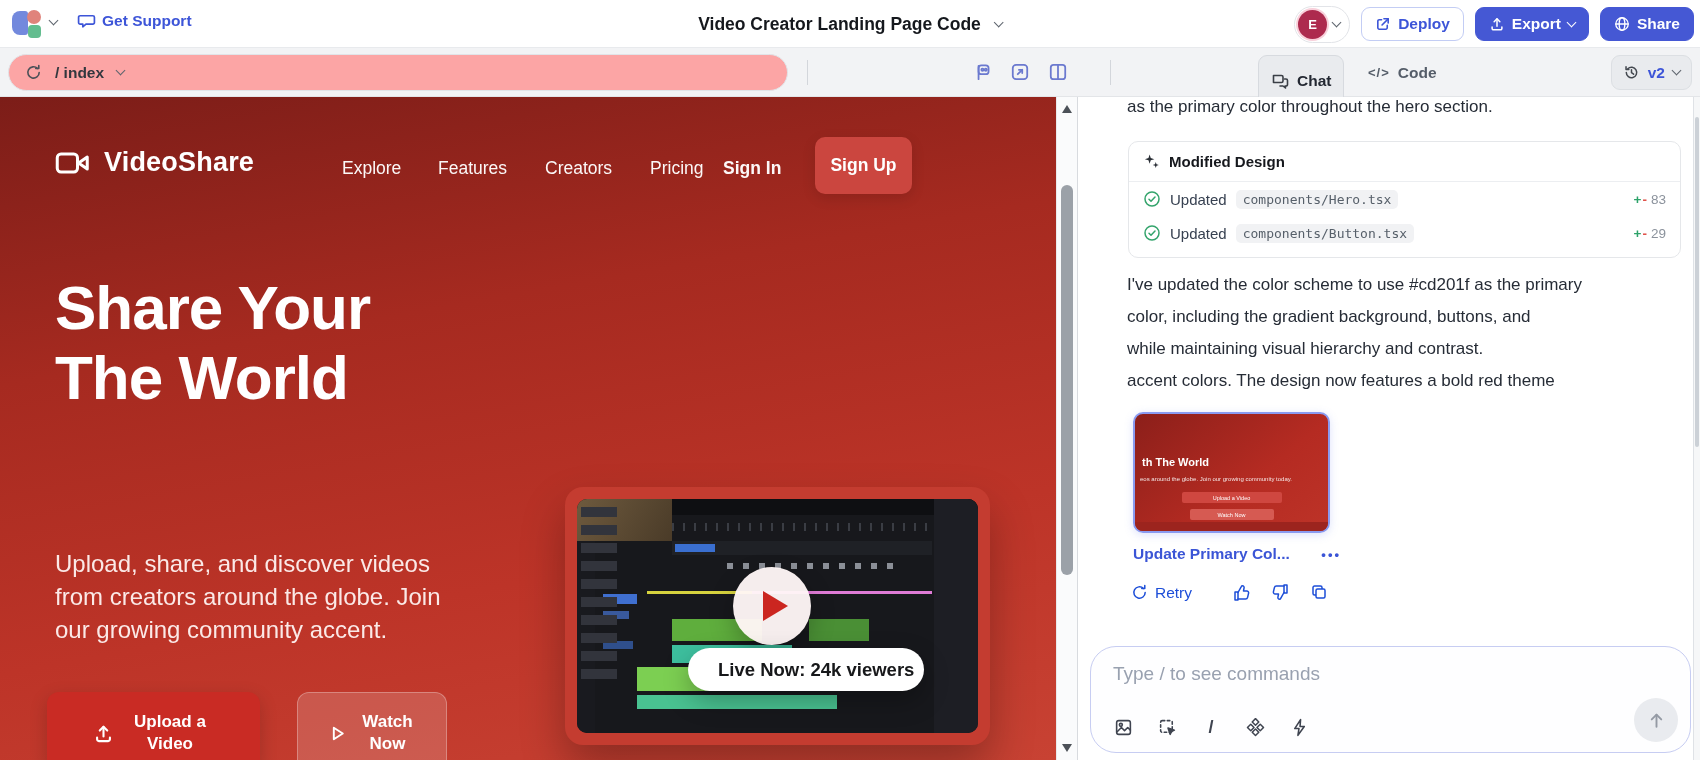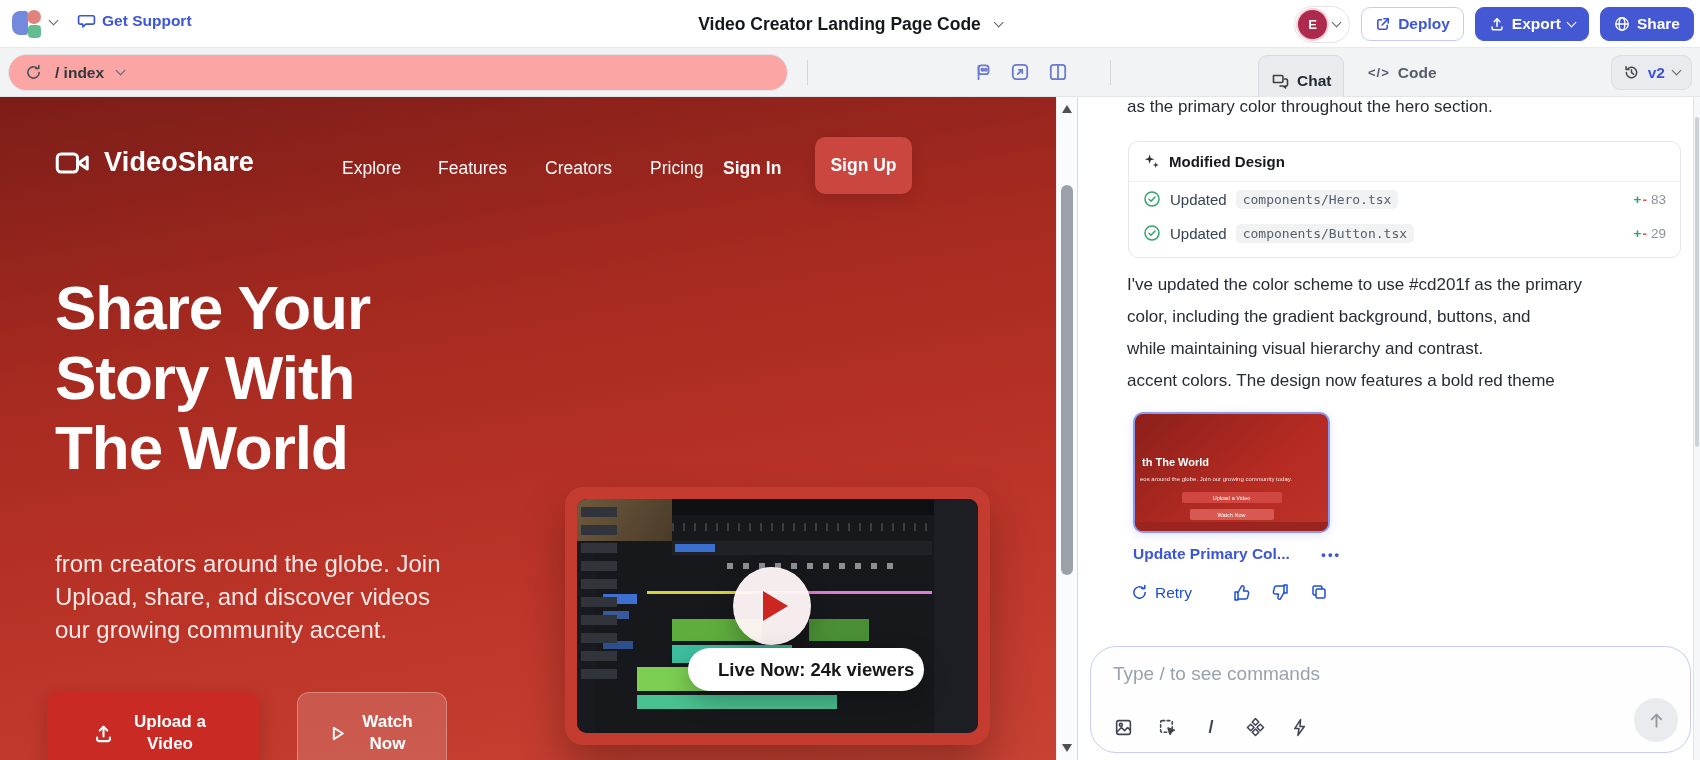--- a/index.html
+++ b/index.html
@@ -290,27 +290,26 @@
 
     <span class="navlink" style="left:342px;">Explore</span>
     <span class="navlink" style="left:438px;">Features</span>
     <span class="navlink" style="left:545px;">Creators</span>
     <span class="navlink" style="left:650px;">Pricing</span>
     <span class="navlink" style="left:723px; font-weight:600;">Sign In</span>
     <div class="signup-btn">Sign Up</div>
 
     <div class="headline">
       <span>Share Your</span>
-      <span>Story With</span>
       <span>The World</span>
     </div>
 
     <div class="subtext">
+      <span>Upload, share, and discover videos</span>
       <span>from creators around the globe. Join</span>
-      <span>Upload, share, and discover videos</span>
       <span>our growing community accent.</span>
     </div>
 
     <div class="hero-btn upload-btn">
       <span>
         <svg width="21" height="21" viewBox="0 0 18 18" fill="none" stroke="#fff" stroke-width="1.8" stroke-linecap="round" stroke-linejoin="round">
             <path d="M9 11.5V3.5"></path>
             <path d="M5.8 6.5 9 3.2l3.2 3.3"></path>
             <path d="M3.5 12.5v1.5A1.5 1.5 0 0 0 5 15.5h8a1.5 1.5 0 0 0 1.5-1.5v-1.5"></path>
           </svg>

